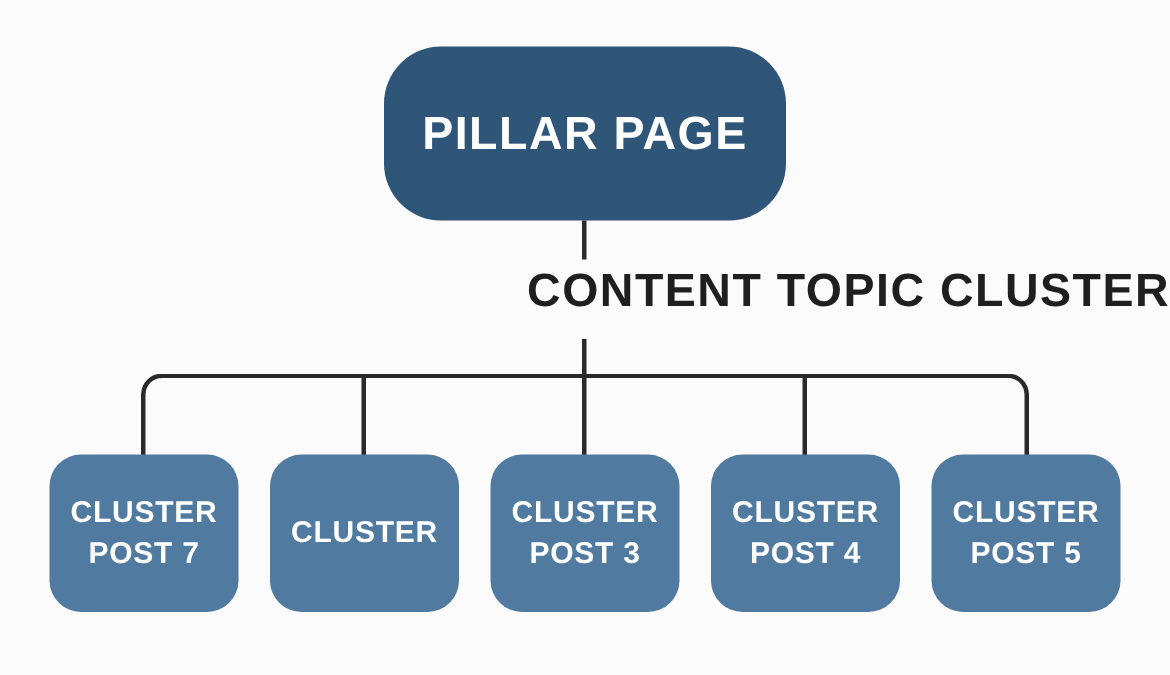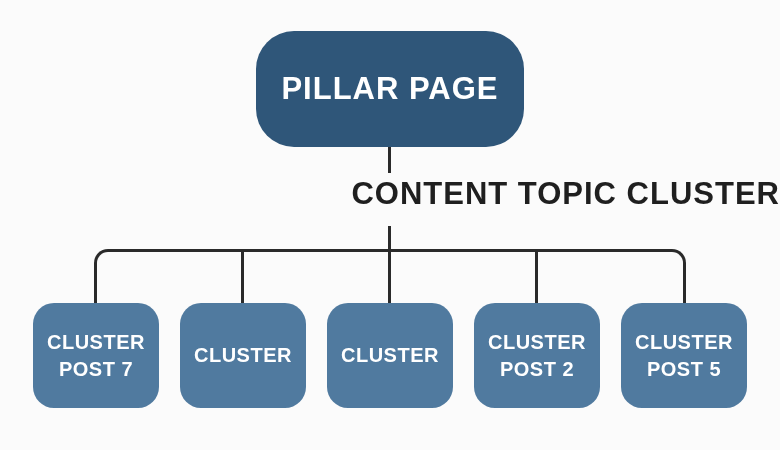--- a/index.html
+++ b/index.html
@@ -133,25 +133,26 @@
     <div class="post-line">CLUSTER</div>
     <div class="post-line">POST 7</div>
   </div>
 
   <div class="post post-2">
     <div class="post-line">CLUSTER</div>
   </div>
 
   <div class="post post-3">
     <div class="post-line">CLUSTER</div>
+    <div class="post-line">POST 3</div>
   </div>
 
   <div class="post post-4">
     <div class="post-line">CLUSTER</div>
-    <div class="post-line">POST 2</div>
+    <div class="post-line">POST 4</div>
   </div>
 
   <div class="post post-5">
     <div class="post-line">CLUSTER</div>
     <div class="post-line">POST 5</div>
   </div>
 
 </div>
 
 </body></html>

